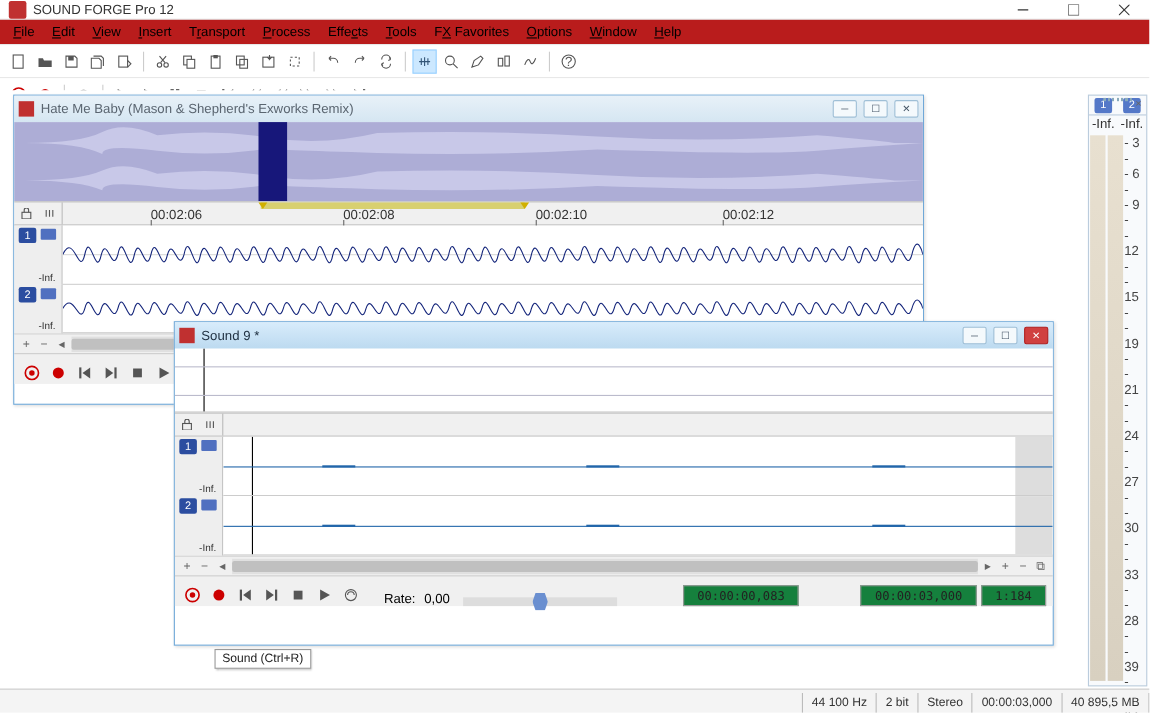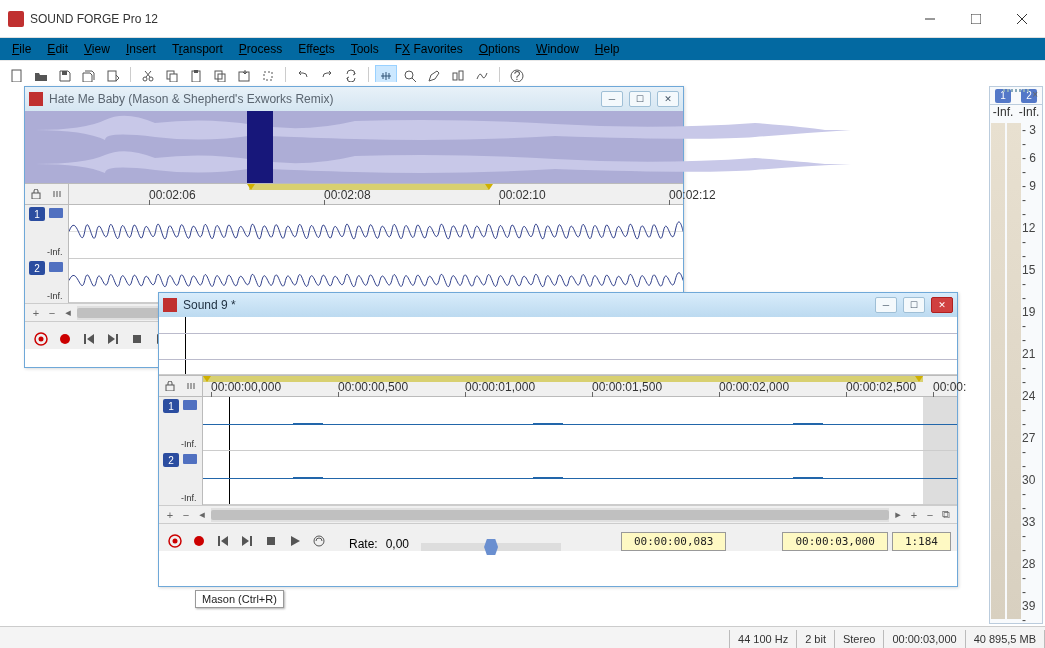--- a/index.html
+++ b/index.html
@@ -1,23 +1,23 @@
 <!DOCTYPE html>
 <html><head>
 <meta charset="utf-8">
 <style>
 * { margin:0; padding:0; box-sizing:border-box; font-family:"Segoe UI",Tahoma,sans-serif; font-size:12px; }
 body { background:#fff; width:1045px; height:648px; overflow:hidden; position:relative; }
 
-.titlebar { height:38px; display:flex; align-items:center; padding-left:8px; border-bottom:1px solid #e0e0e0; }
+.titlebar { height:18px; display:flex; align-items:center; padding-left:8px; border-bottom:1px solid #e0e0e0; }
 .titlebar .app-icon { width:16px; height:16px; background:#c03030; border-radius:2px; margin-right:6px; }
 .titlebar .title { flex:1; color:#333; }
 .titlebar .win-btn { width:46px; height:30px; display:flex; align-items:center; justify-content:center; color:#333; }
 
-.menubar { height:22px; display:flex; align-items:center; padding:0 4px; background:#0369a1; }
+.menubar { height:22px; display:flex; align-items:center; padding:0 4px; background:#b91c1c; }
 .menubar .menu-item { padding:2px 8px; color:#000; }
 .menubar .menu-item .ul { text-decoration:underline; }
 
 .toolbar { height:30px; display:flex; align-items:center; padding:0 6px; gap:2px; border-top:1px solid #e8e8e8; }
 .toolbar .tb-btn { width:22px; height:22px; display:flex; align-items:center; justify-content:center; color:#555; border:1px solid transparent; }
 .toolbar .sep { width:1px; height:18px; background:#ccc; margin:0 4px; }
 .toolbar .rec-outer { color:#c00; }
 
 .workspace { position:absolute; top:82px; left:0; right:0; bottom:22px; background:#fff; }
 
@@ -58,21 +58,21 @@
 .mini-toolbar { height:18px; background:#f0f0f0; display:flex; align-items:center; gap:2px; border-top:1px solid #ccc; padding:0 4px; }
 .mini-btn { width:14px; height:14px; display:flex; align-items:center; justify-content:center; font-size:11px; color:#666; }
 .scroll-track { flex:1; height:14px; background:#e0e0e0; position:relative; }
 .scroll-thumb { position:absolute; top:2px; height:10px; background:#c0c0c0; border-radius:2px; }
 
 .transport-row { height:28px; background:#f0f0f0; border-top:1px solid #ccc; display:flex; align-items:flex-end; gap:4px; padding:0 6px; }
 .transport-row .t-btn { width:20px; height:20px; display:flex; align-items:center; justify-content:center; color:#555; }
 .transport-row .rec { color:#c00; }
 .rate-slider { width:140px; height:8px; background:#ddd; position:relative; margin:0 8px; }
 .rate-slider .knob { position:absolute; left:50%; top:-4px; width:14px; height:16px; background:#6a8fd0; transform:translateX(-50%); clip-path:polygon(20% 0,80% 0,100% 50%,80% 100%,20% 100%,0 50%); }
-.time-box { background:#fef9c3; border:1px solid #999; padding:2px 12px; font-family:Consolas,monospace; font-size:11px; color:#222; min-width:100px; text-align:right; }
+.time-box { background:#15803d; border:1px solid #999; padding:2px 12px; font-family:Consolas,monospace; font-size:11px; color:#222; min-width:100px; text-align:right; }
 
 .tooltip { position:absolute; background:#fff; border:1px solid #999; padding:2px 6px; font-size:11px; color:#222; box-shadow:1px 1px 2px rgba(0,0,0,.3); }
 
 
 .meter-panel { position:absolute; top:4px; right:2px; bottom:2px; width:54px; border:1px solid #bcd; background:#f8fafc; }
 .meter-head { height:18px; display:flex; justify-content:space-around; align-items:center; border-bottom:1px solid #bcd; }
 .meter-head .chn { width:16px; height:14px; background:#5478c8; color:#fff; font-size:10px; display:flex; align-items:center; justify-content:center; border-radius:2px; }
 .meter-val { height:14px; display:flex; justify-content:space-around; font-size:9px; color:#333; }
 .meter-body { position:absolute; top:36px; bottom:4px; left:0; right:20px; display:flex; }
 .meter-bar { flex:1; background:linear-gradient(#e8e0d0,#d8d0c0); margin:0 1px; }
@@ -313,21 +313,21 @@
   <div class="tb-btn">
       <svg width="14" height="14">
         <path d="M2 2l7 5-7 5z" fill="#555"></path>
         <rect x="10" y="2" width="2" height="10" fill="#555"></rect>
       </svg>
     </div>
 </div>
 
 <div class="workspace">
 
-  <div class="subwin" style="left:24px; top:4px; width:660px; height:282px;">
+  <div class="subwin" style="left:12px; top:4px; width:828px; height:282px;">
     <div class="subwin-title">
       <div class="doc-icon"></div>
       <div class="doc-title">Hate Me Baby (Mason &amp; Shepherd's Exworks Remix)</div>
       <div class="wbtn">─</div>
       <div class="wbtn">☐</div>
       <div class="wbtn">✕</div>
     </div>
     <div class="overview">
       <svg class="wave-top" viewBox="0 0 826 30" preserveAspectRatio="none">
           <path d="M0 15 L10 15 Q60 15 80 5 T130 8 Q180 2 230 10 T330 6 Q430 3 530 9 T730 8 Q780 12 800 15 L826 15 L826 15 Q780 18 730 22 T530 21 Q430 27 330 24 T230 20 Q180 28 130 22 T80 25 Q60 15 10 15 Z" fill="#c8c8e8"></path>
@@ -456,34 +456,20 @@
               <rect x="1" y="4" width="8" height="6" fill="none" stroke="#555"></rect>
               <path d="M3 4V2a2 2 0 014 0v2" fill="none" stroke="#555"></path>
             </svg>
           </div>
         <div class="ico">
             <svg width="10" height="10">
               <path d="M2 2v6M5 2v6M8 2v6" stroke="#555"></path>
             </svg>
           </div>
       </div>
-      <div class="ticks">
-        <div class="regionbar">
-            <div class="region" style="left:0; right:34px;"></div>
-          </div>
-        <div class="marker" style="left:0;"></div>
-          <div class="marker" style="right:34px;"></div>
-        <div class="tick" style="left:8px">00:00:00,000</div>
-        <div class="tick" style="left:135px">00:00:00,500</div>
-        <div class="tick" style="left:262px">00:00:01,000</div>
-        <div class="tick" style="left:389px">00:00:01,500</div>
-        <div class="tick" style="left:516px">00:00:02,000</div>
-        <div class="tick" style="left:643px">00:00:02,500</div>
-        <div class="tick" style="left:730px">00:00:</div>
-      </div>
     </div>
     <div class="track-row">
       <div class="track-left">
         <div class="ch-badge">1</div>
         <div class="ch-mnm"></div>
         <div class="ch-inf">-Inf.</div>
       </div>
       <div class="track-wave">
         <div style="position:absolute;right:0;top:0;bottom:0;width:34px;background:#ddd;"></div>
         <div class="cursor-line" style="left:26px;"></div>
@@ -567,21 +553,21 @@
           <div class="knob"></div>
         </div>
       <div style="flex:1"></div>
       <div class="time-box">00:00:00,083</div>
       <div style="width:48px;"></div>
       <div class="time-box">00:00:03,000</div>
       <div class="time-box" style="min-width:50px">1:184</div>
     </div>
   </div>
 
-  <div class="tooltip" style="left:195px; top:508px;">Mason (Ctrl+R)</div>
+  <div class="tooltip" style="left:195px; top:508px;">Sound (Ctrl+R)</div>
 
   <div class="meter-panel">
     <div class="meter-grip"></div>
     <div class="meter-close">×</div>
     <div class="meter-head">
       <div class="chn">1</div>
       <div class="chn">2</div>
     </div>
     <div class="meter-val">
       <span>-Inf.</span>

